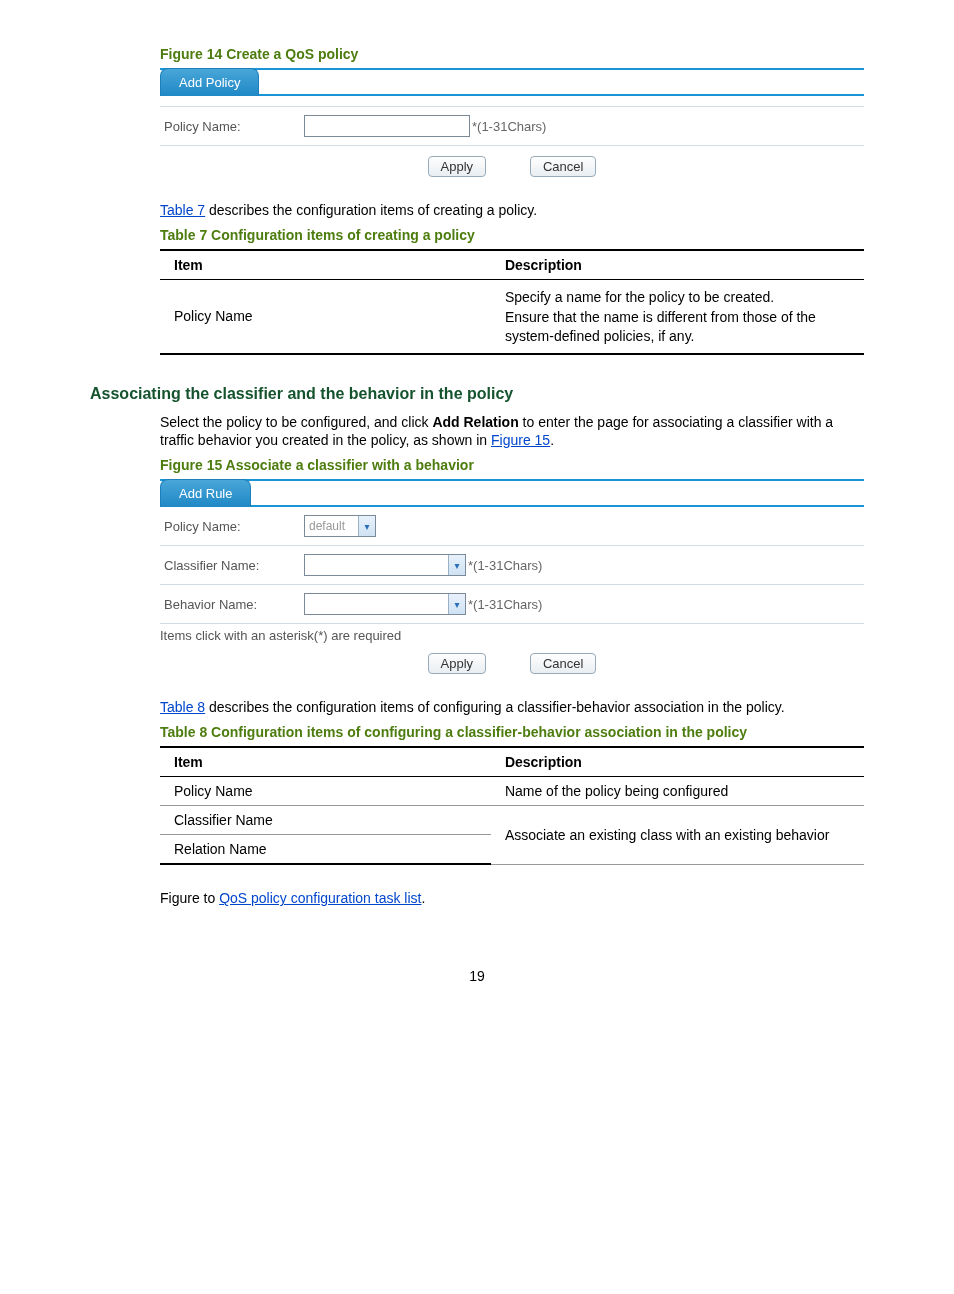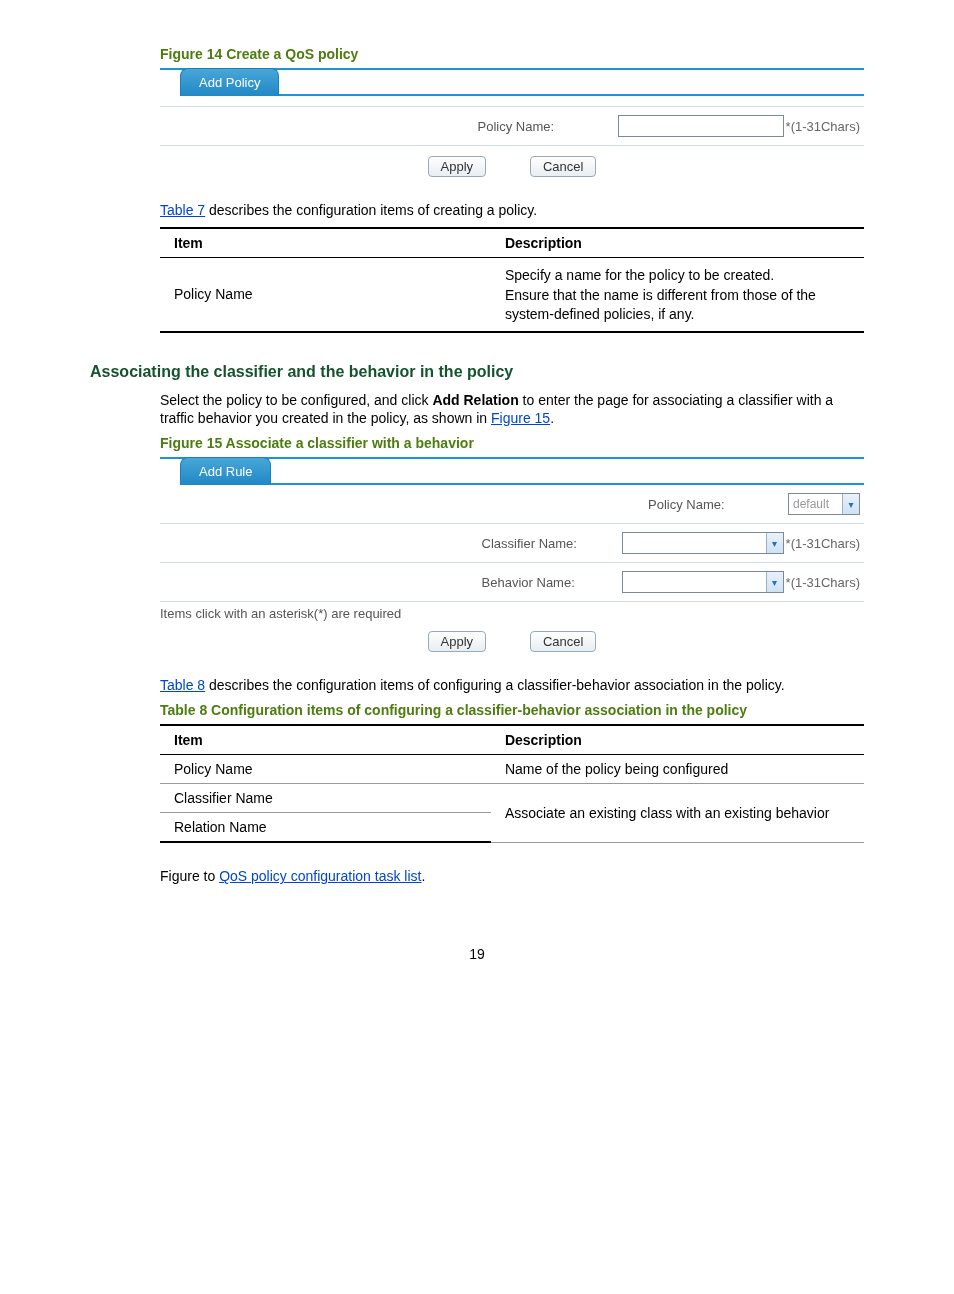--- a/index.html
+++ b/index.html
@@ -49,35 +49,33 @@
     background: linear-gradient(#49a6d8, #1f88c6);
     color: #fff;
     padding: 6px 18px;
     border-top-left-radius: 8px;
     border-top-right-radius: 8px;
     font-size: 13px;
     border: 1px solid #1b80bb;
     border-bottom: none;
     position: relative;
     top: 0;
-    margin-left: 20px;
   }
   .tab-strip {
     flex: 1;
     height: 2px;
     background: #1994d6;
   }
   .form-row {
     display: flex;
     align-items: center;
     padding: 8px 4px;
     border-bottom: 1px solid #d0dbe3;
     font-size: 13px;
     color: #555;
-    justify-content: flex-end;
   }
   .form-label {
     width: 140px;
   }
   .form-input {
     width: 160px;
     height: 18px;
     border: 1px solid #7a8a99;
     background: #fff;
     font-size: 12px;
@@ -191,20 +189,21 @@
     <div class="button-row">
       <span class="btn">Apply</span>
       <span class="btn">Cancel</span>
     </div>
   </div>
 
   <p>
     <a href="#" class="link">Table 7</a><span> describes the configuration items of creating a policy.</span>
   </p>
 
+  <div class="tbl-caption">Table 7 Configuration items of creating a policy</div>
 
   <table class="spec">
     <thead>
       <tr>
         <th style="width:47%">Item</th>
         <th>Description</th>
       </tr>
     </thead>
     <tbody>
       <tr>

